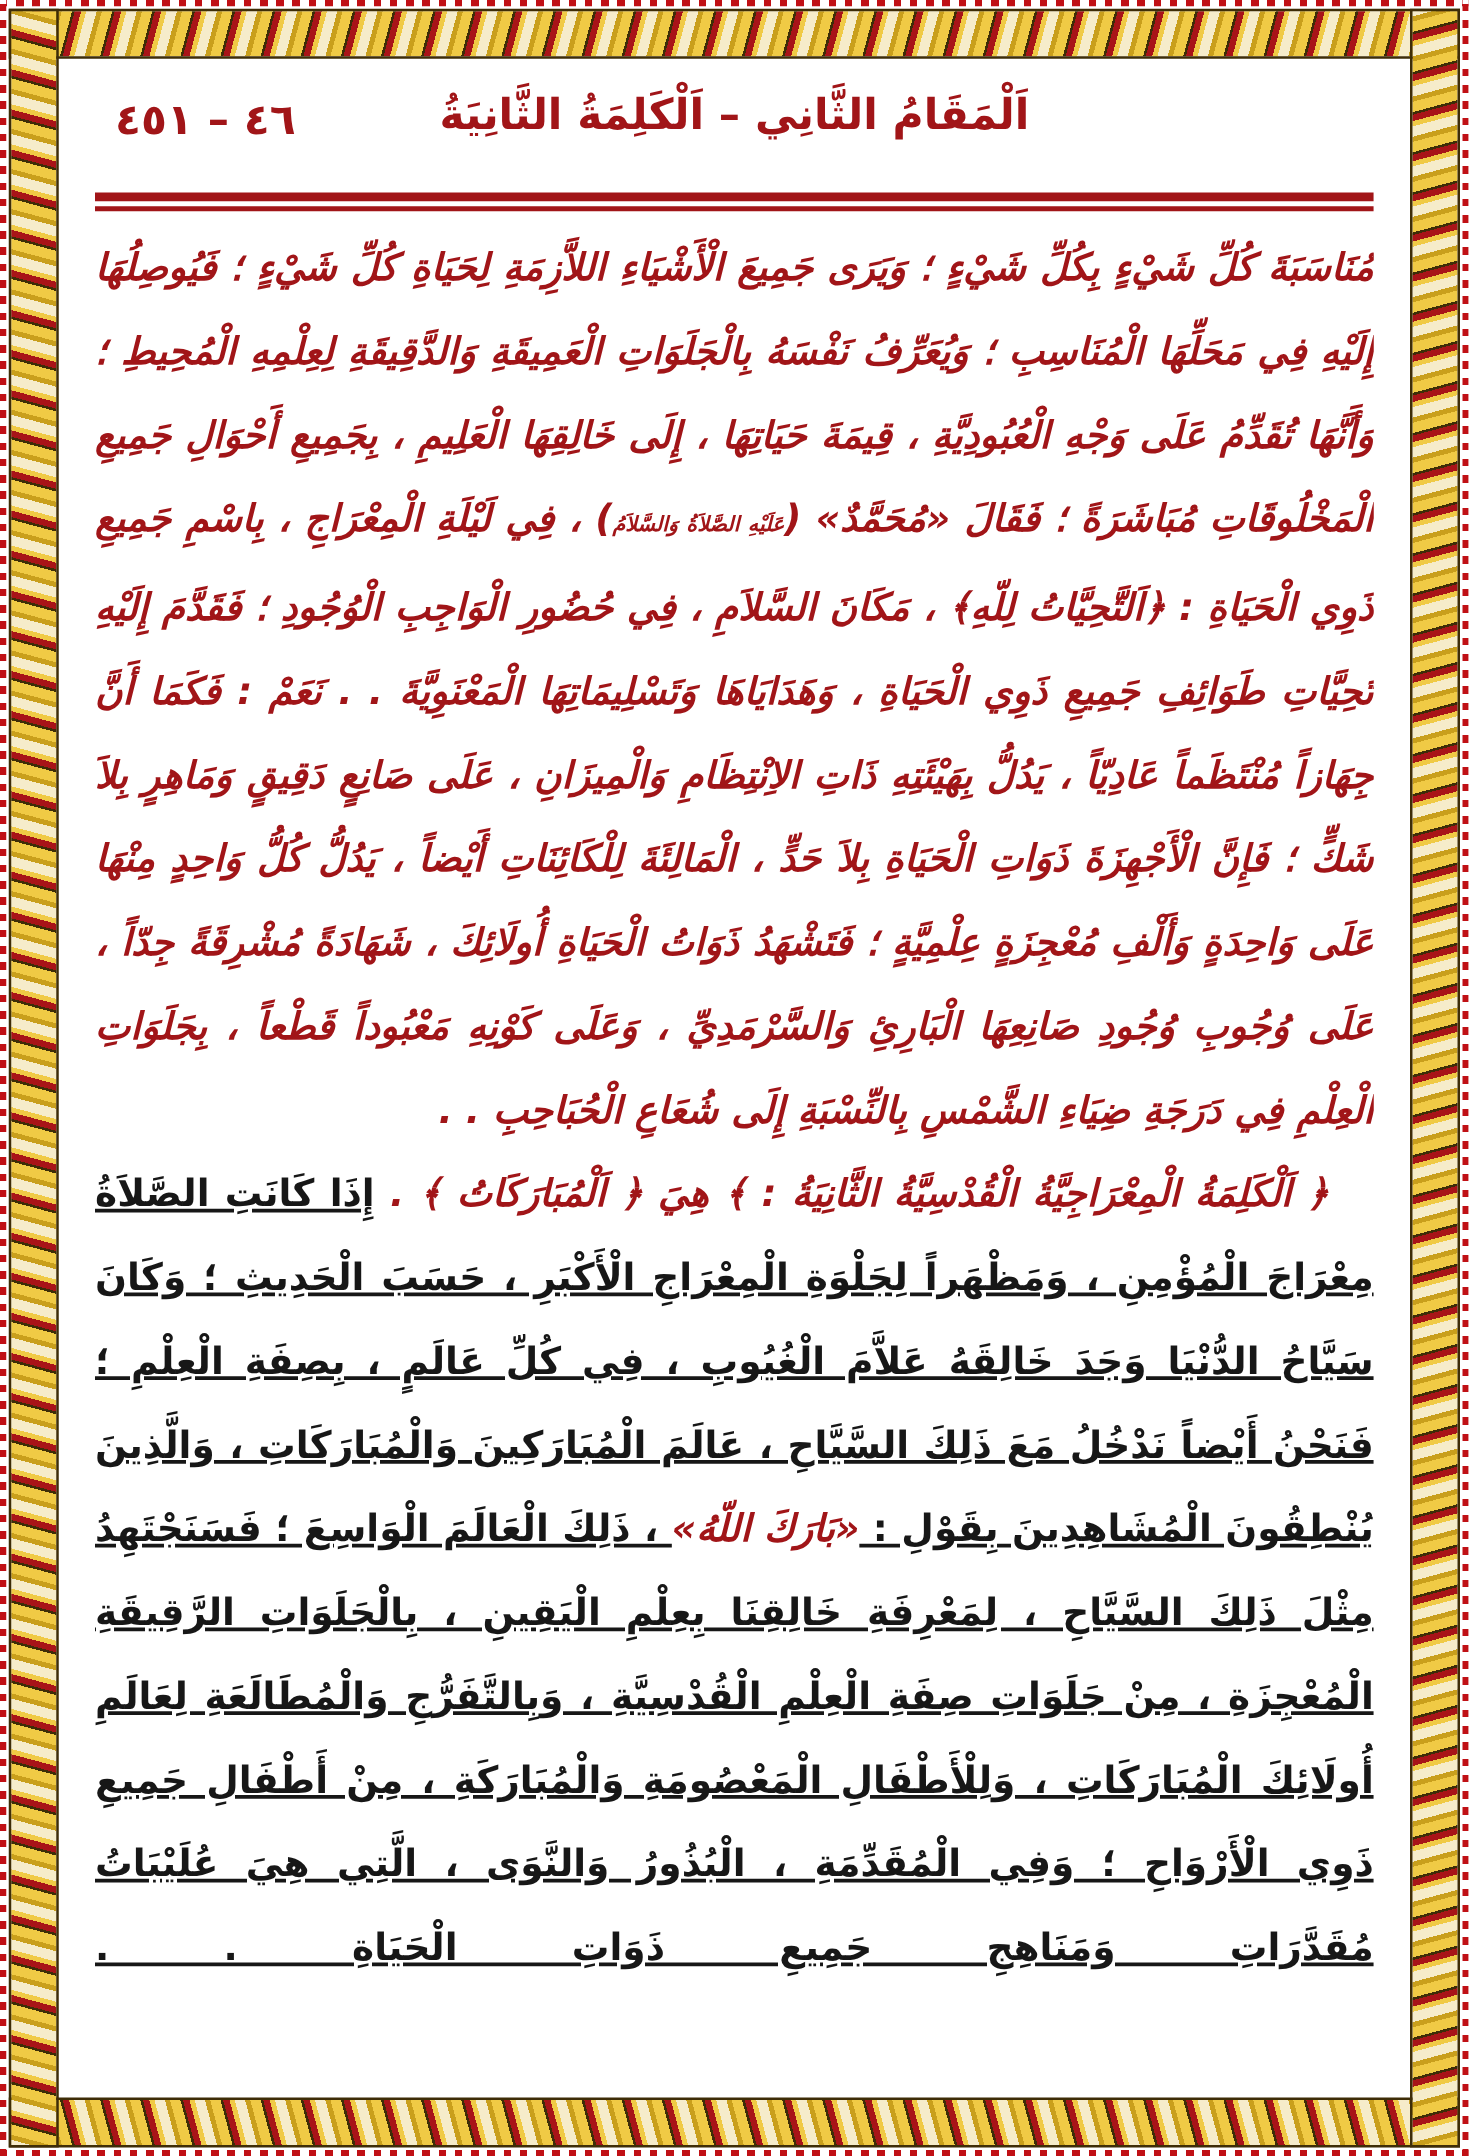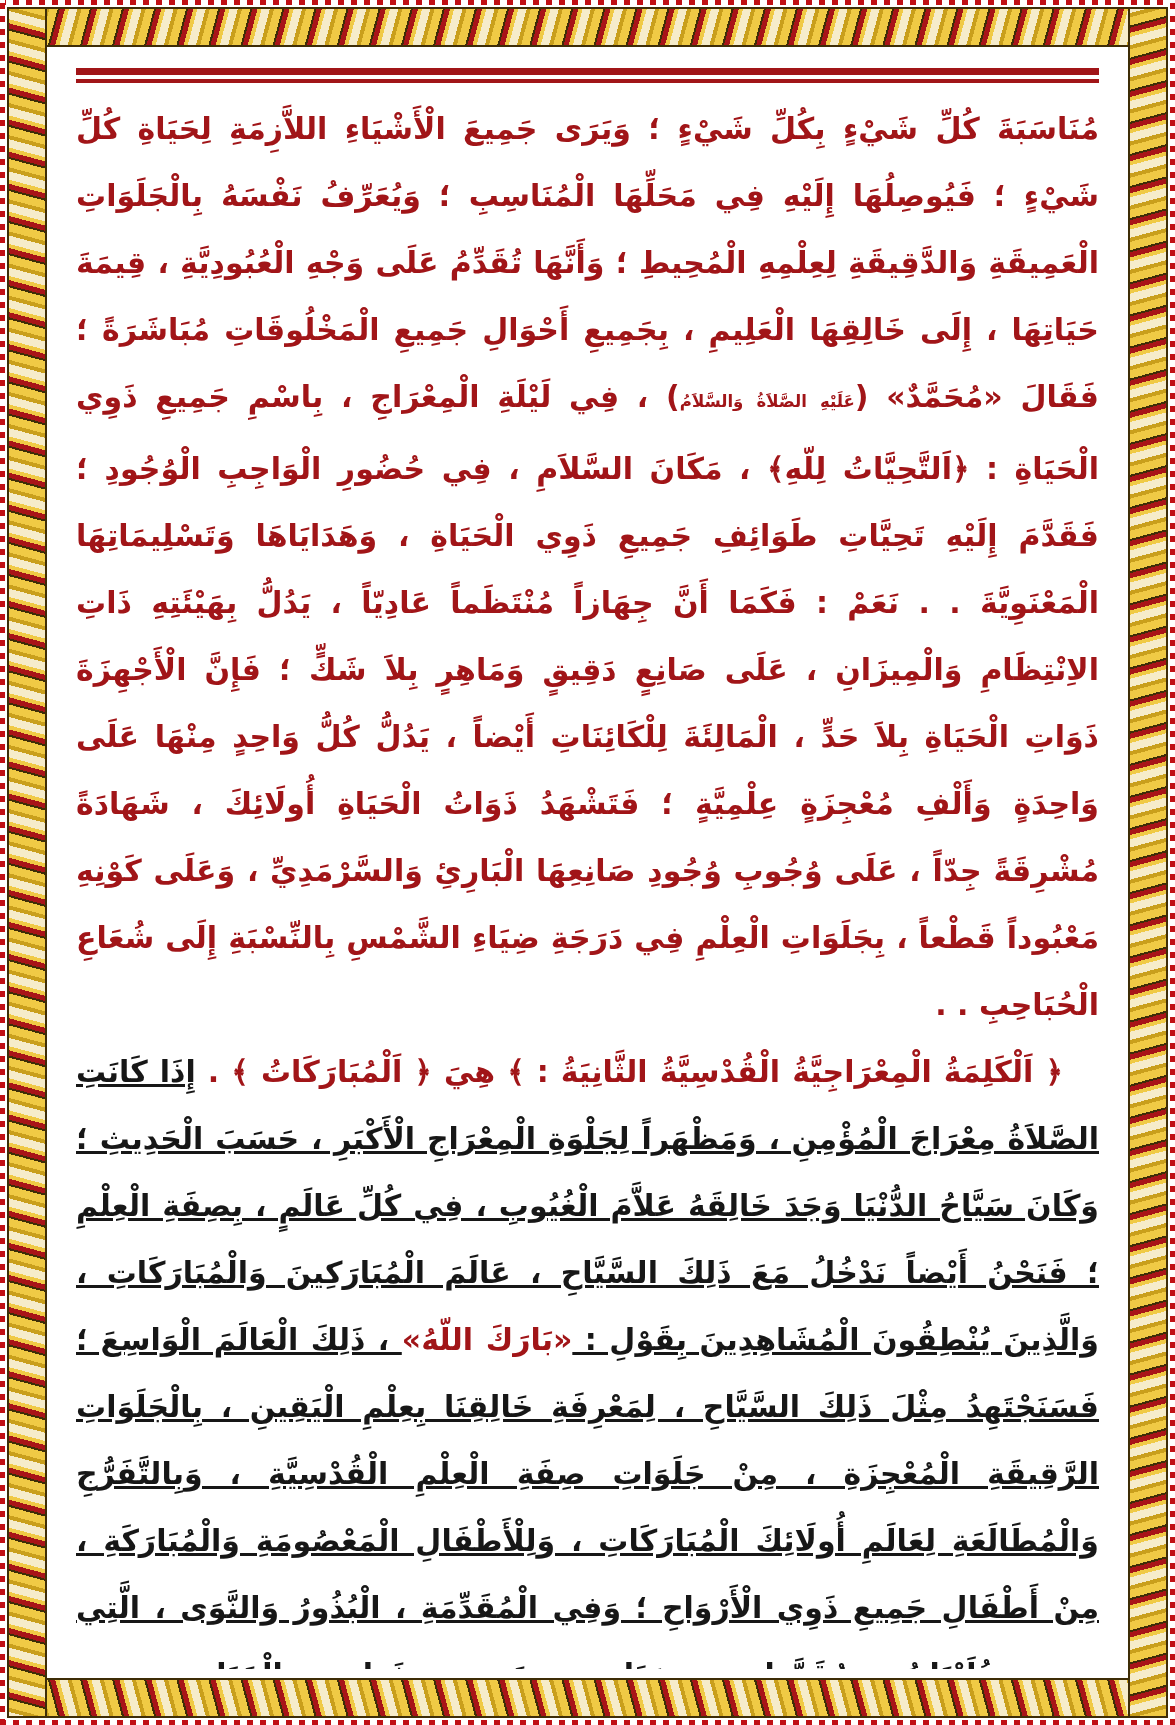--- a/index.html
+++ b/index.html
@@ -36,38 +36,42 @@
 
   .content{position:absolute;top:60px;right:76px;left:76px;bottom:56px;overflow:hidden;}
   .header{position:relative;height:86px;}
   .page-num{position:absolute;left:16px;top:16px;font-size:34px;font-weight:bold;color:var(--red);letter-spacing:1px;white-space:nowrap;}
   .page-title{text-align:center;padding-top:12px;font-size:34px;font-weight:bold;color:var(--red);}
   .rule{height:15px;box-sizing:border-box;border-top:7px solid var(--red);border-bottom:4px solid var(--red);margin-top:8px;}
   .body-text{margin-top:12px;}
   .para{margin:0;font-size:30px;font-weight:bold;line-height:67px;text-align:justify;color:var(--red);}
   .para.indent{text-indent:36px;}
   .para.jlast{text-align-last:justify;}
-  .seg-red{color:var(--red);}
+  .seg-red{color:var(--red);font-style:italic;}
   .seg-black{color:var(--black);text-decoration:underline;}
   .honorific{font-size:0.55em;}
 </style>
 </head>
 <body>
 
 <div class="page">
 
   <div class="zig h top"></div>
   <div class="zig h bot"></div>
   <div class="zig v left"></div>
   <div class="zig v right"></div>
   <div class="band top"></div>
   <div class="band bot"></div>
   <div class="band left"></div>
   <div class="band right"></div>
 
   <div class="content">
+    <div class="header">
+      <div class="page-num">٤٦ – ٤٥١</div>
+      <div class="page-title">اَلْمَقَامُ الثَّانِي – اَلْكَلِمَةُ الثَّانِيَةُ</div>
+    </div>
     <div class="rule"></div>
     <div class="body-text">
         <p class="para"><span class="seg seg-red">مُنَاسَبَةَ كُلِّ شَيْءٍ بِكُلِّ شَيْءٍ ؛ وَيَرَى جَمِيعَ الْأَشْيَاءِ اللاَّزِمَةِ لِحَيَاةِ كُلِّ شَيْءٍ ؛ فَيُوصِلُهَا إِلَيْهِ فِي مَحَلِّهَا الْمُنَاسِبِ ؛ وَيُعَرِّفُ نَفْسَهُ بِالْجَلَوَاتِ الْعَمِيقَةِ وَالدَّقِيقَةِ لِعِلْمِهِ الْمُحِيطِ ؛ وَأَنَّهَا تُقَدِّمُ عَلَى وَجْهِ الْعُبُودِيَّةِ ، قِيمَةَ حَيَاتِهَا ، إِلَى خَالِقِهَا الْعَلِيمِ ، بِجَمِيعِ أَحْوَالِ جَمِيعِ الْمَخْلُوقَاتِ مُبَاشَرَةً ؛ فَقَالَ «مُحَمَّدٌ» (</span><span class="seg seg-red honorific">عَلَيْهِ الصَّلاَةُ وَالسَّلاَمُ</span><span class="seg seg-red">) ، فِي لَيْلَةِ الْمِعْرَاجِ ، بِاسْمِ جَمِيعِ ذَوِي الْحَيَاةِ : ﴿اَلتَّحِيَّاتُ لِلّهِ﴾ ، مَكَانَ السَّلاَمِ ، فِي حُضُورِ الْوَاجِبِ الْوُجُودِ ؛ فَقَدَّمَ إِلَيْهِ تَحِيَّاتِ طَوَائِفِ جَمِيعِ ذَوِي الْحَيَاةِ ، وَهَدَايَاهَا وَتَسْلِيمَاتِهَا الْمَعْنَوِيَّةَ . . نَعَمْ : فَكَمَا أَنَّ جِهَازاً مُنْتَظَماً عَادِيّاً ، يَدُلُّ بِهَيْئَتِهِ ذَاتِ الاِنْتِظَامِ وَالْمِيزَانِ ، عَلَى صَانِعٍ دَقِيقٍ وَمَاهِرٍ بِلاَ شَكٍّ ؛ فَإِنَّ الْأَجْهِزَةَ ذَوَاتِ الْحَيَاةِ بِلاَ حَدٍّ ، الْمَالِئَةَ لِلْكَائِنَاتِ أَيْضاً ، يَدُلُّ كُلُّ وَاحِدٍ مِنْهَا عَلَى وَاحِدَةٍ وَأَلْفِ مُعْجِزَةٍ عِلْمِيَّةٍ ؛ فَتَشْهَدُ ذَوَاتُ الْحَيَاةِ أُولَائِكَ ، شَهَادَةً مُشْرِقَةً جِدّاً ، عَلَى وُجُوبِ وُجُودِ صَانِعِهَا الْبَارِئِ وَالسَّرْمَدِيِّ ، وَعَلَى كَوْنِهِ مَعْبُوداً قَطْعاً ، بِجَلَوَاتِ الْعِلْمِ فِي دَرَجَةِ ضِيَاءِ الشَّمْسِ بِالنِّسْبَةِ إِلَى شُعَاعِ الْحُبَاحِبِ . .</span></p>
         <p class="para indent jlast"><span class="seg seg-red">﴿ اَلْكَلِمَةُ الْمِعْرَاجِيَّةُ الْقُدْسِيَّةُ الثَّانِيَةُ : ﴾ هِيَ ﴿ اَلْمُبَارَكَاتُ ﴾ . </span><span class="seg seg-black">إِذَا كَانَتِ الصَّلاَةُ مِعْرَاجَ الْمُؤْمِنِ ، وَمَظْهَراً لِجَلْوَةِ الْمِعْرَاجِ الْأَكْبَرِ ، حَسَبَ الْحَدِيثِ ؛ وَكَانَ سَيَّاحُ الدُّنْيَا وَجَدَ خَالِقَهُ عَلاَّمَ الْغُيُوبِ ، فِي كُلِّ عَالَمٍ ، بِصِفَةِ الْعِلْمِ ؛ فَنَحْنُ أَيْضاً نَدْخُلُ مَعَ ذَلِكَ السَّيَّاحِ ، عَالَمَ الْمُبَارَكِينَ وَالْمُبَارَكَاتِ ، وَالَّذِينَ يُنْطِقُونَ الْمُشَاهِدِينَ بِقَوْلِ : </span><span class="seg seg-red">«بَارَكَ اللّهُ»</span><span class="seg seg-black"> ، ذَلِكَ الْعَالَمَ الْوَاسِعَ ؛ فَسَنَجْتَهِدُ مِثْلَ ذَلِكَ السَّيَّاحِ ، لِمَعْرِفَةِ خَالِقِنَا بِعِلْمِ الْيَقِينِ ، بِالْجَلَوَاتِ الرَّقِيقَةِ الْمُعْجِزَةِ ، مِنْ جَلَوَاتِ صِفَةِ الْعِلْمِ الْقُدْسِيَّةِ ، وَبِالتَّفَرُّجِ وَالْمُطَالَعَةِ لِعَالَمِ أُولَائِكَ الْمُبَارَكَاتِ ، وَلِلْأَطْفَالِ الْمَعْصُومَةِ وَالْمُبَارَكَةِ ، مِنْ أَطْفَالِ جَمِيعِ ذَوِي الْأَرْوَاحِ ؛ وَفِي الْمُقَدِّمَةِ ، الْبُذُورُ وَالنَّوَى ، الَّتِي هِيَ عُلَيْبَاتُ مُقَدَّرَاتِ وَمَنَاهِجِ جَمِيعِ ذَوَاتِ الْحَيَاةِ . . </span></p>
       </div>
   </div>
 </div>
 
 </body></html>

